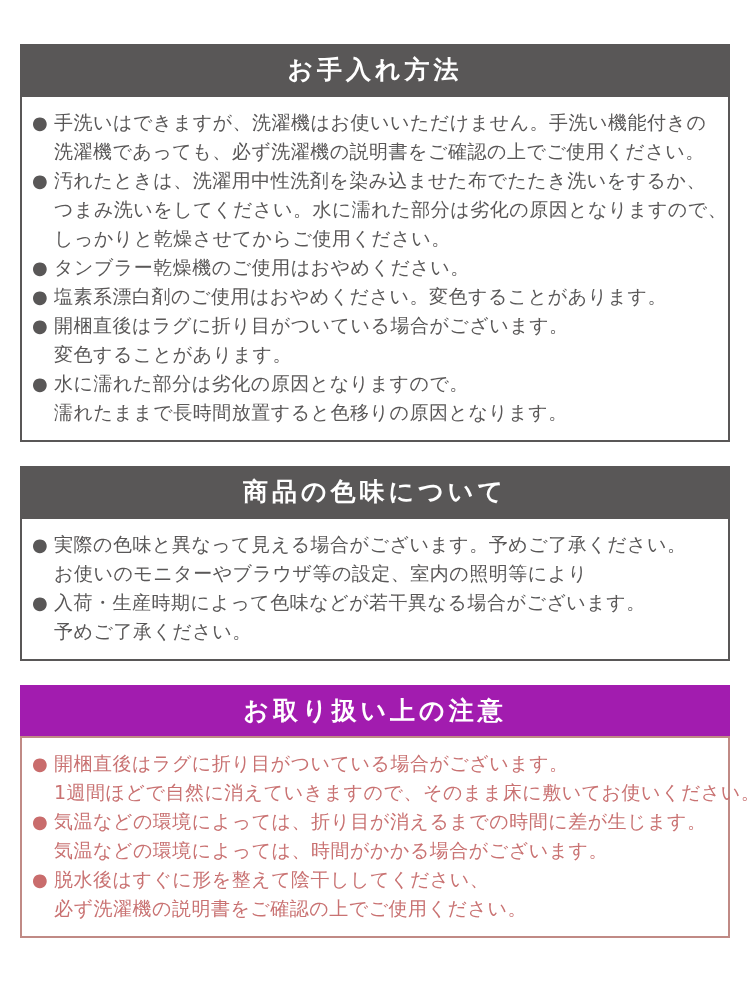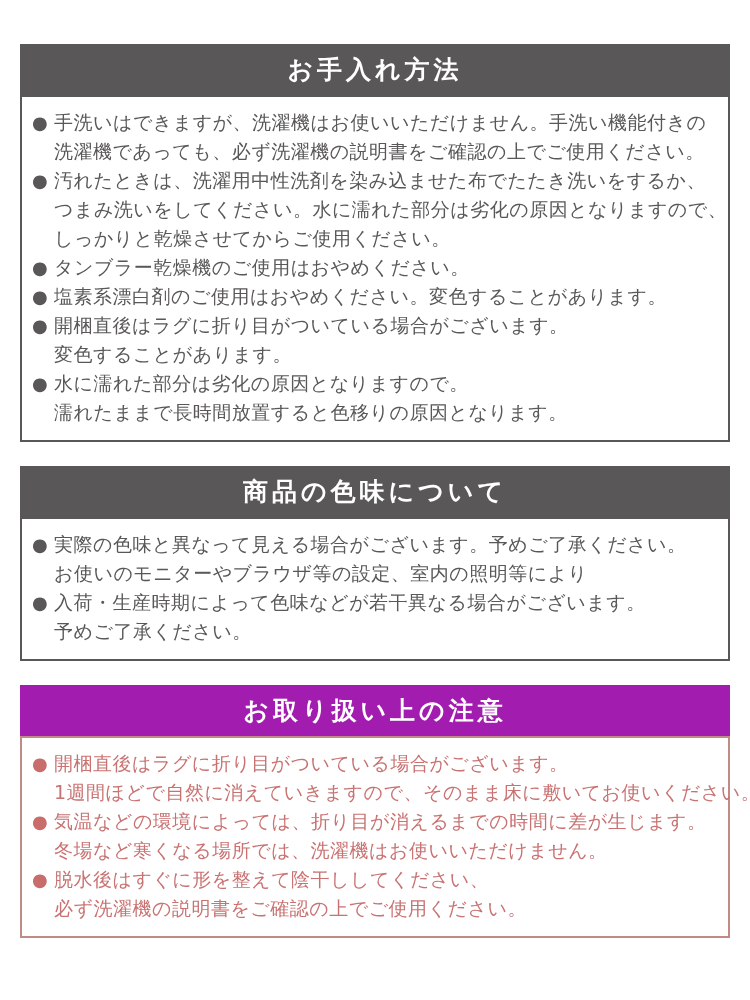--- a/index.html
+++ b/index.html
@@ -100,19 +100,19 @@
   </div>
 
   <div class="section theme-salmon">
     <div class="section-header">
       <span>お取り扱い上の注意</span>
     </div>
     <div class="section-body">
       <div class="line"><span class="bullet-glyph">●</span><span>開梱直後はラグに折り目がついている場合がございます。</span></div>
       <div class="line"><span>1週間ほどで自然に消えていきますので、そのまま床に敷いてお使いください。</span></div>
       <div class="line"><span class="bullet-glyph">●</span><span>気温などの環境によっては、折り目が消えるまでの時間に差が生じます。</span></div>
-      <div class="line"><span>冬場など寒くなる場所では、洗濯機はお使いいただけません。</span></div>
+      <div class="line"><span>気温などの環境によっては、時間がかかる場合がございます。</span></div>
       <div class="line"><span class="bullet-glyph">●</span><span>脱水後はすぐに形を整えて陰干ししてください、</span></div>
       <div class="line"><span>必ず洗濯機の説明書をご確認の上でご使用ください。</span></div>
     </div>
   </div>
 
 </div>
 
 </body></html>

